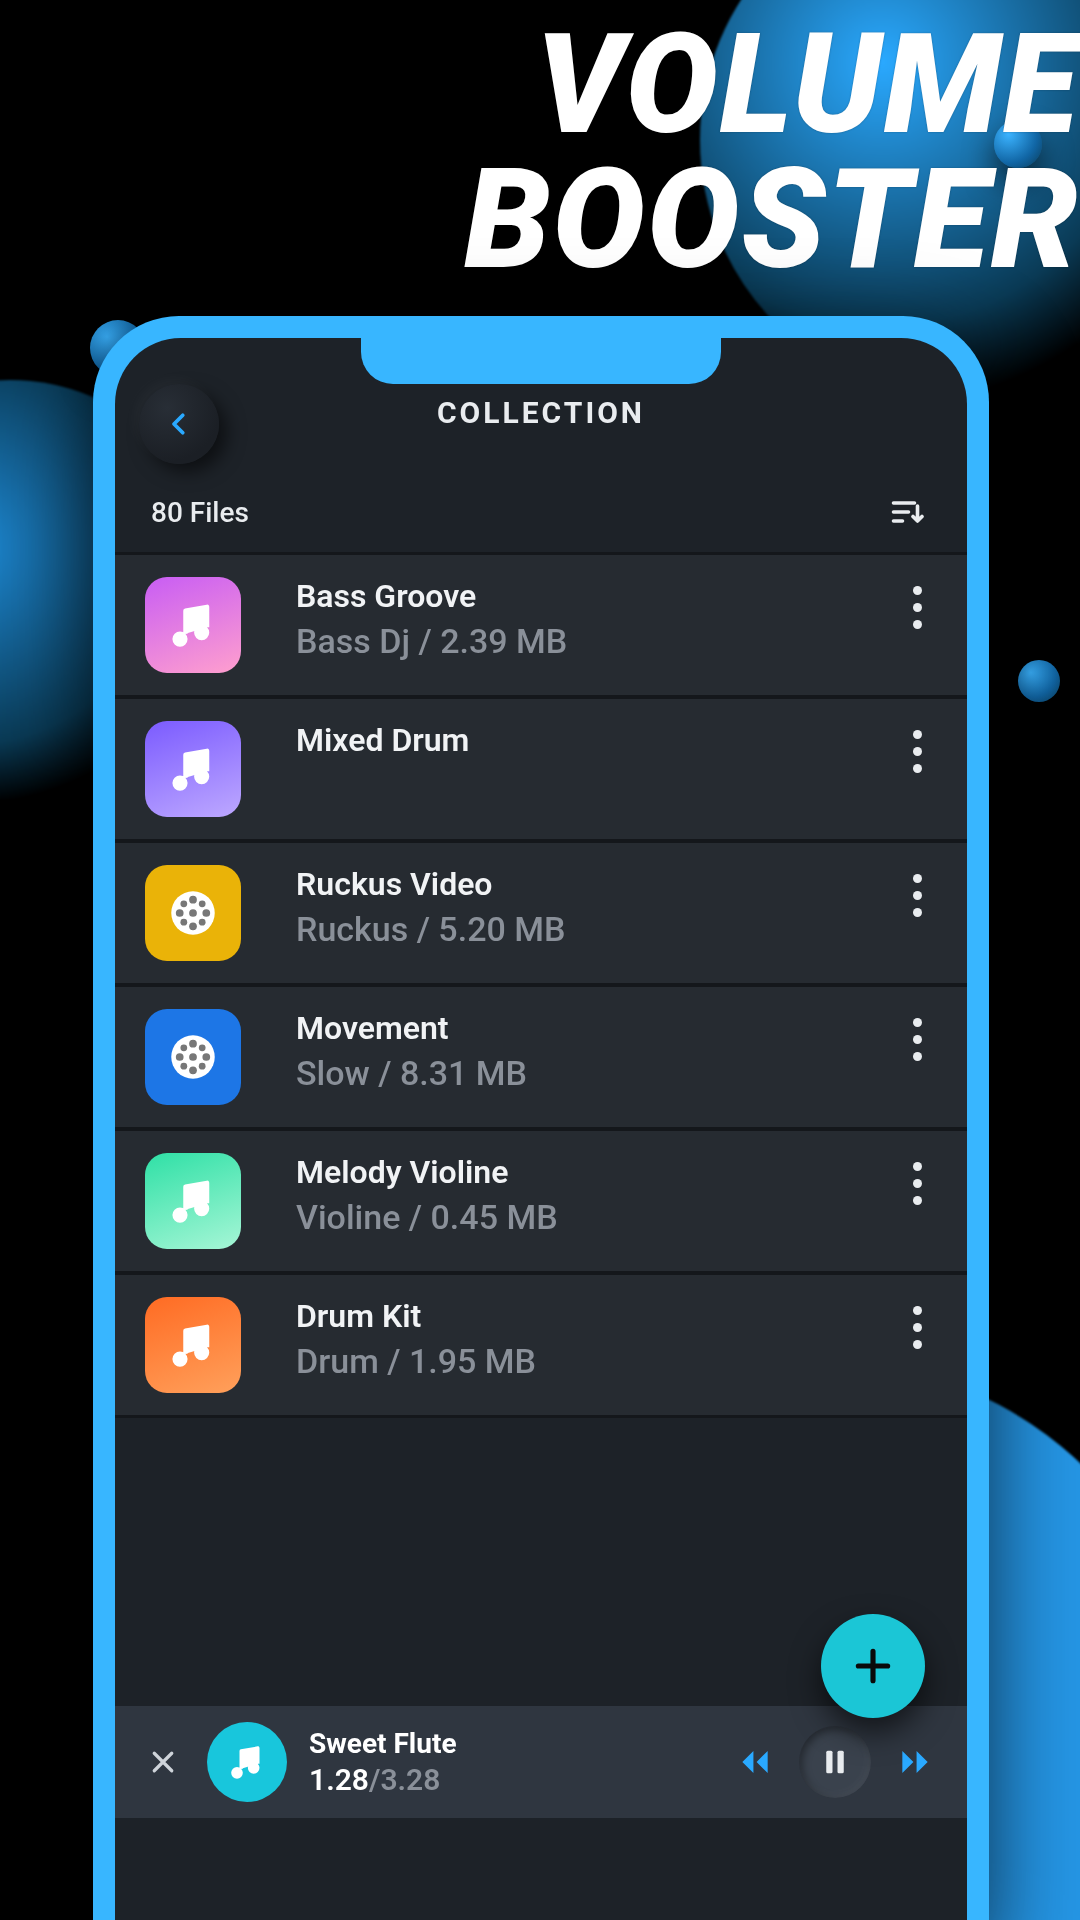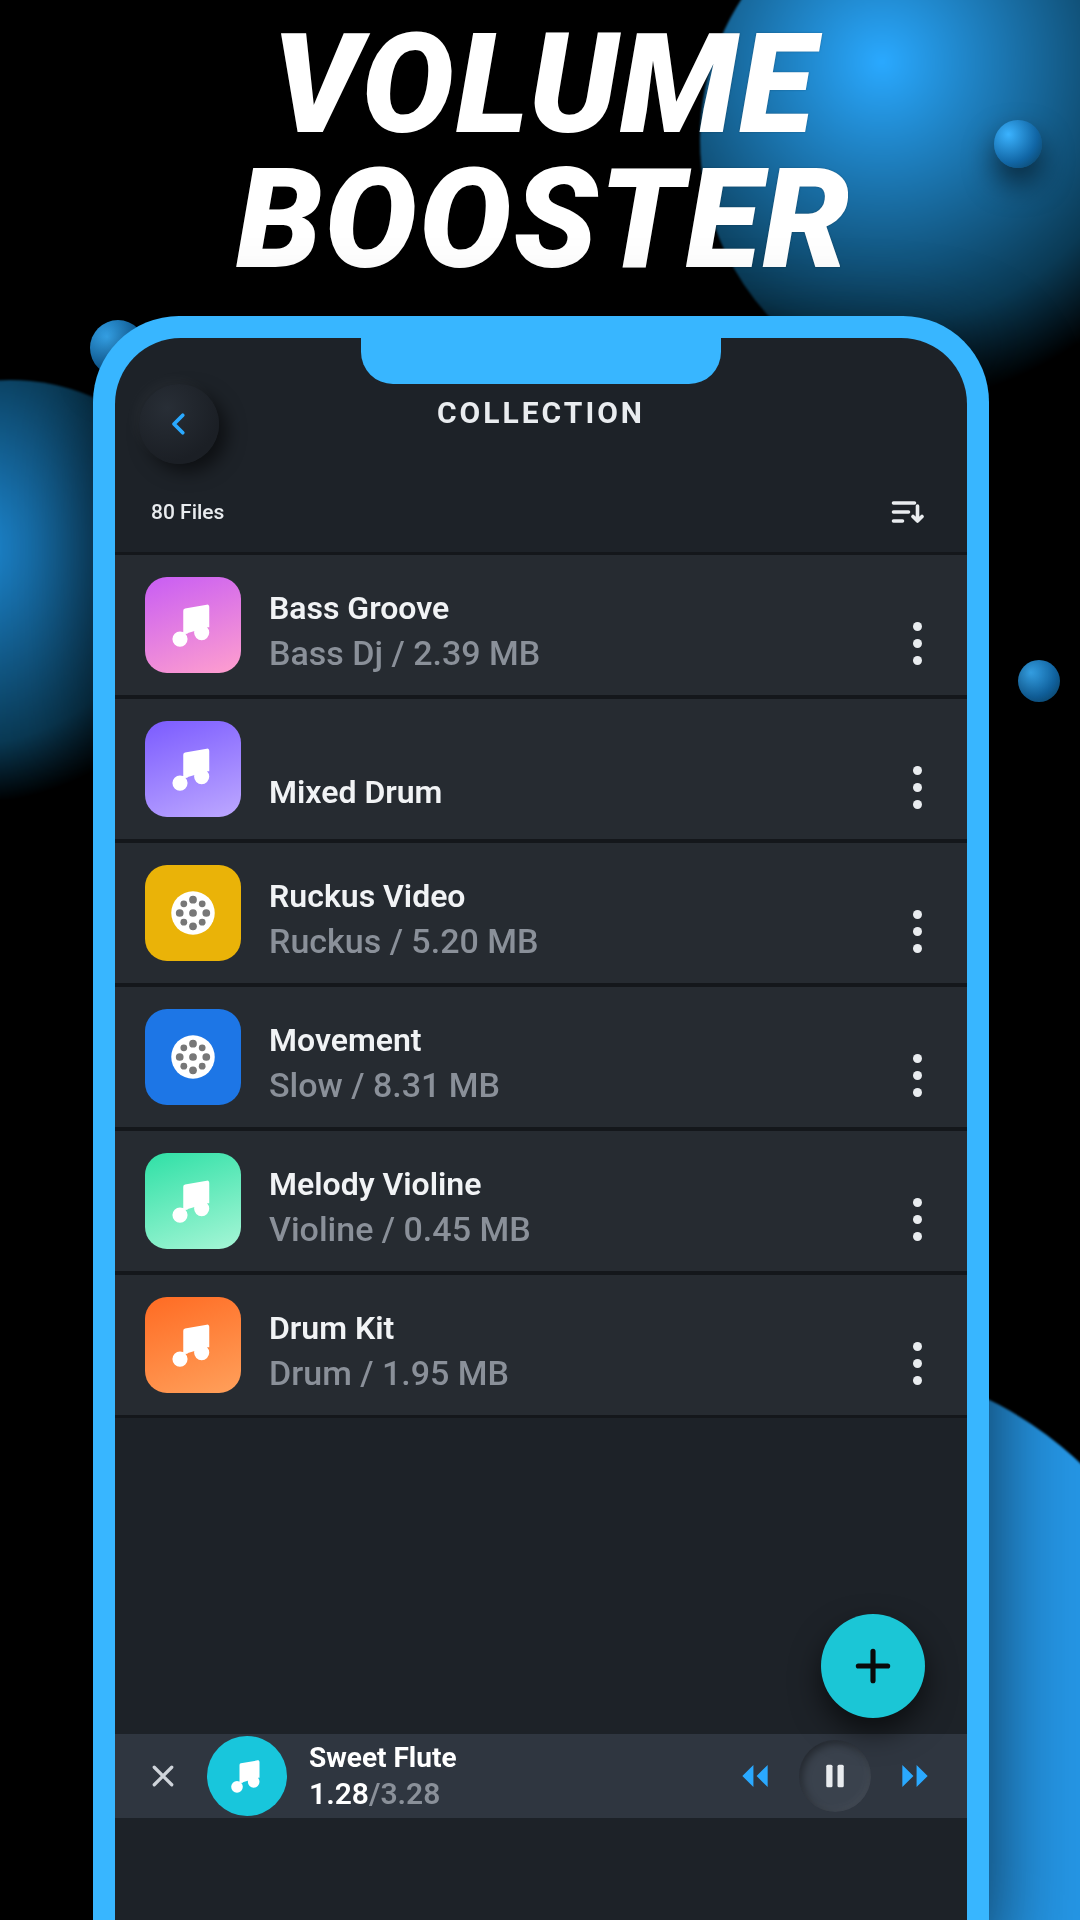--- a/index.html
+++ b/index.html
@@ -14,21 +14,21 @@
     .blob-b{width:420px;height:420px;background:radial-gradient(circle at 40% 40%, #1e8ad6 0%, #0a3a55 55%, rgba(0,0,0,0) 72%);top:380px;left:-200px;}
     .blob-c{width:760px;height:760px;background:#2596e5;bottom:-200px;right:-120px;}
     .ball{position:absolute;border-radius:50%;background:radial-gradient(circle at 30% 30%, #3bb3ff 0%, #1166a5 60%, #0a3a55 100%);box-shadow:0 16px 30px rgba(0,0,0,0.6);}
     .ball-1{width:56px;height:56px;left:90px;top:320px;}
     .ball-2{width:48px;height:48px;right:38px;top:120px;}
     .ball-3{width:42px;height:42px;right:20px;top:660px;}
 
     
     .headline{
       position:absolute;top:18px;left:0;right:0;
-      text-align:center;
+      text-align:right;
       font-weight:900;
       font-size:138px;
       line-height:0.98;
       letter-spacing:2px;
       color:#fff;
       font-style:italic;
       text-shadow:0 0 2px rgba(0,0,0,0.3);
       margin-left:8px;
     }
 
@@ -68,32 +68,33 @@
       position:absolute;left:24px;top:46px;
       width:80px;height:80px;border-radius:50%;
       background:radial-gradient(circle at 35% 30%, #282e36 0%, #1b1f25 70%);
       box-shadow: -6px -6px 14px rgba(255,255,255,0.03), 8px 8px 18px rgba(0,0,0,0.55);
       display:flex;align-items:center;justify-content:center;
     }
     .nav-title{font-weight:700;letter-spacing:3px;font-size:30px;}
 
     
     .subheader{display:flex;align-items:center;justify-content:space-between;padding:2px 36px 16px 36px;}
-    .file-count{font-size:21px;font-weight:500;color:#e9ecef;}
+    .file-count{font-size:28px;font-weight:500;color:#e9ecef;}
     .sort-btn{width:48px;height:48px;display:flex;align-items:center;justify-content:center;}
 
     
     .list{display:flex;flex-direction:column;}
     .row{
-      display:flex;align-items:flex-end;
+      display:flex;align-items:flex-start;
       padding:22px 30px;
       background:#262b31;
       border-top:1px solid #14171b;
       border-bottom:3px solid #14171b;
       position:relative;
+      gap:27px;
     }
     .row:first-child{border-top:3px solid #14171b;}
     .thumb{
       width:96px;height:96px;border-radius:22px;flex:0 0 auto;
       display:flex;align-items:center;justify-content:center;
       position:relative;overflow:hidden;
     }
     .thumb svg.music{width:52px;height:52px;}
     .thumb svg.reel{width:58px;height:58px;}
     .grad-pink{background:linear-gradient(160deg,#c85df4 0%, #ff9fce 100%);}
@@ -117,21 +118,21 @@
       width:104px;height:104px;border-radius:50%;
       background:#1bc6d6;
       display:flex;align-items:center;justify-content:center;
       box-shadow:0 14px 30px rgba(0,0,0,0.6);
       z-index:6;
     }
 
     
     .player{
       position:absolute;left:0;right:0;bottom:118px;
-      height:84px;
+      height:112px;
       background:#2f3640;
       display:flex;align-items:center;
       padding:0 26px 0 26px;
       gap:22px;
       z-index:5;
     }
     .player-close{width:44px;height:44px;display:flex;align-items:center;justify-content:center;}
     .player-art{
       width:80px;height:80px;border-radius:50%;
       background:#18c6dc;

